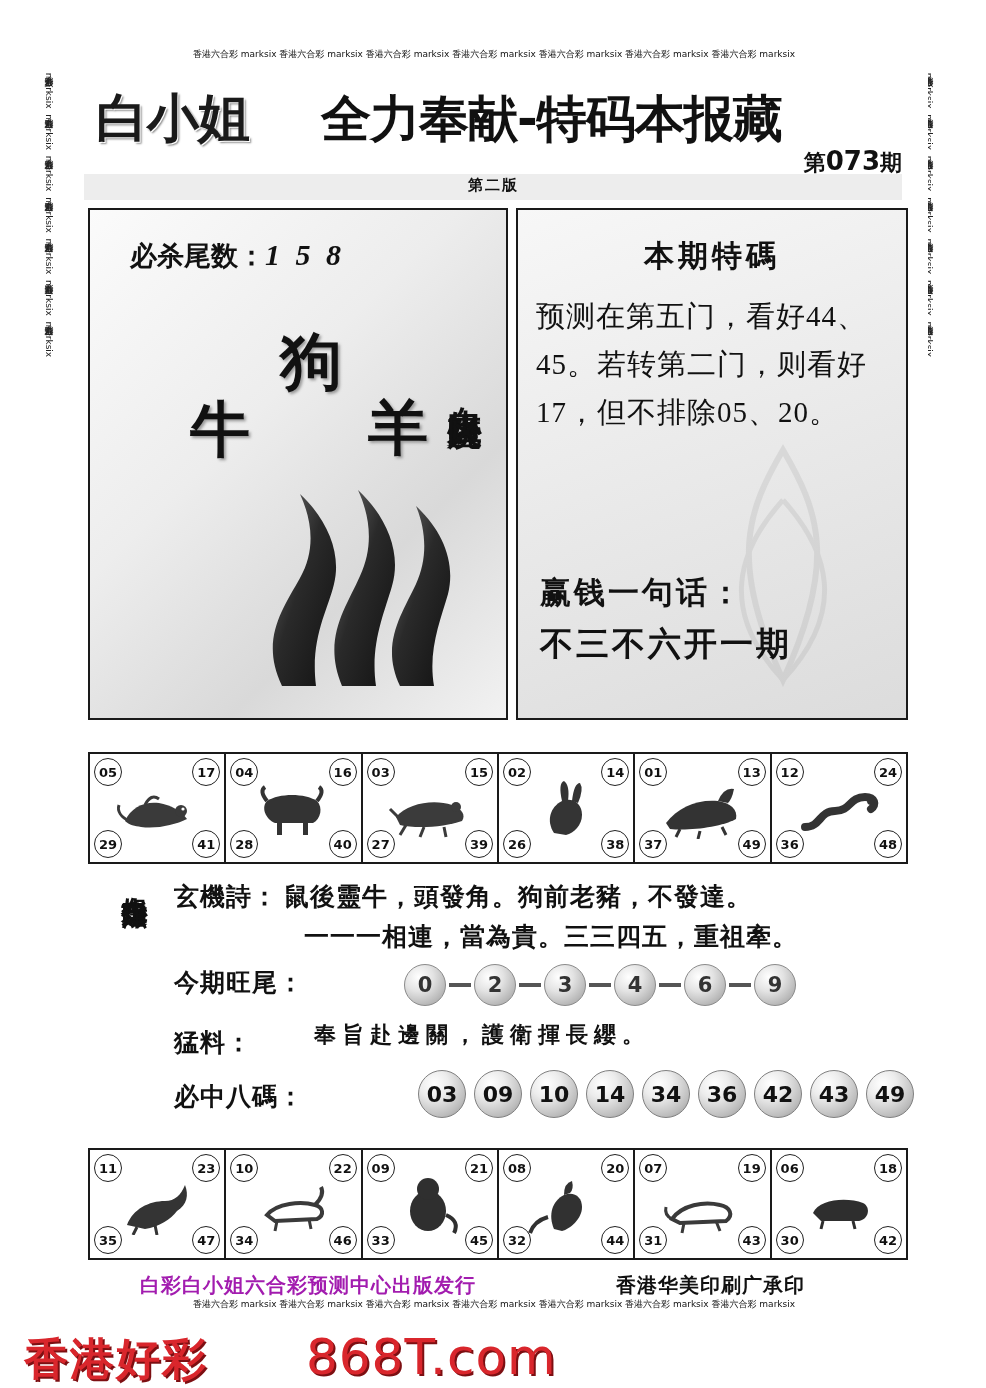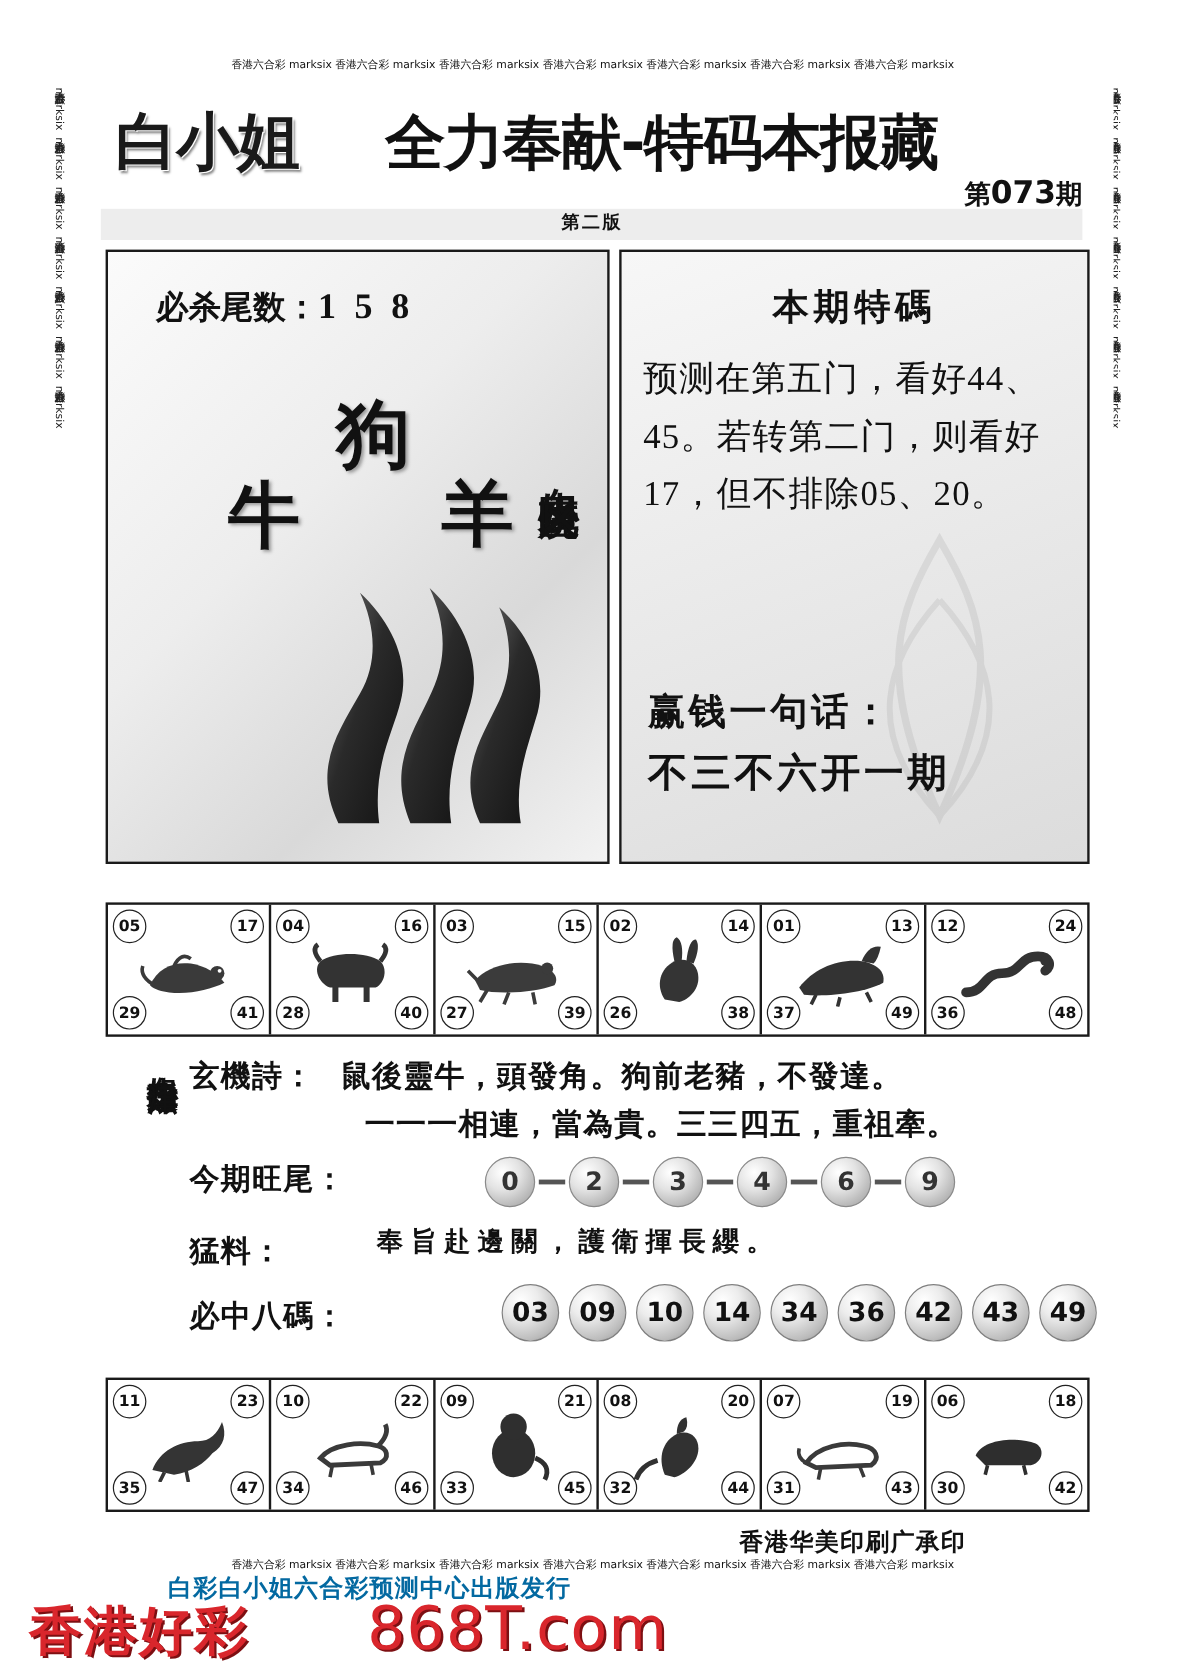--- a/index.html
+++ b/index.html
@@ -34,21 +34,21 @@
 
   
   .box{position:absolute;border:2px solid #1a1a1a;box-sizing:border-box;background:#f2f2f2;}
   #box-left{left:88px;top:208px;width:420px;height:512px;
      background:linear-gradient(135deg,#fbfbfb 0%,#ededed 40%,#d9d9d9 70%,#f2f2f2 100%);}
   #box-right{left:516px;top:208px;width:392px;height:512px;
      background:linear-gradient(160deg,#f7f7f7 0%,#e8e8e8 55%,#dcdcdc 100%);}
 
   .kill-line{position:absolute;font-size:27px;font-weight:bold;color:#111;font-family:"Liberation Serif",serif;}
   .kill-line .lbl{font-family:"DejaVu Sans",sans-serif;font-weight:bold;}
-  .kill-line .val{font-family:"Liberation Serif",serif;font-size:30px;letter-spacing:4px;}
+  .kill-line .val{font-style:italic;font-family:"Liberation Serif",serif;font-size:30px;letter-spacing:4px;}
   #kill1{left:40px;top:28px;}
   #kill2{left:40px;top:68px;}
 
   .zodiac{position:absolute;font-weight:bold;color:#111;font-family:"DejaVu Sans",sans-serif;
      text-shadow:2px 2px 3px #9a9a9a;}
   #z-dog{left:190px;top:110px;font-size:62px;}
   #z-ox{left:100px;top:180px;font-size:60px;}
   #z-goat{left:278px;top:178px;font-size:60px;}
 
   .flames{position:absolute;left:140px;top:250px;width:250px;height:230px;}
@@ -74,21 +74,21 @@
   .c-tl{left:4px;top:4px;}
   .c-tr{right:4px;top:4px;}
   .c-bl{left:4px;bottom:4px;}
   .c-br{right:4px;bottom:4px;}
   .animal-art{position:absolute;left:50%;top:50%;transform:translate(-50%,-50%);width:84px;height:62px;}
 
   
   #mid{position:absolute;left:88px;top:868px;width:820px;height:278px;background:#fff;}
   #mid-vert{position:absolute;left:6px;top:8px;width:58px;height:262px;font-size:26px;font-weight:bold;color:#111;
      writing-mode:vertical-rl;text-orientation:upright;line-height:34px;letter-spacing:1px;}
-  .mid-line{position:absolute;left:70px;font-size:25px;font-weight:bold;color:#111;font-family:"Liberation Serif",serif;letter-spacing:1px;}
+  .mid-line{position:absolute;left:86px;font-size:25px;font-weight:bold;color:#111;font-family:"Liberation Serif",serif;letter-spacing:1px;}
   #poem-label{top:12px;}
   #poem1{top:12px;left:196px;}
   #poem2{top:52px;left:216px;}
   #wt-label{top:98px;}
   #hot-label{top:158px;}
   #hot-text{top:152px;left:226px;font-size:22px;letter-spacing:6px;}
   #eight-label{top:212px;}
 
   .tail-row{position:absolute;left:316px;top:96px;display:flex;align-items:center;gap:0px;}
   .tball{width:40px;height:40px;border-radius:50%;
@@ -97,21 +97,21 @@
      font-size:21px;font-weight:bold;color:#333;}
   .dash{width:22px;height:4px;background:#555;margin:0 3px;}
 
   .eight-row{position:absolute;left:330px;top:202px;display:flex;gap:8px;}
   .bball{width:46px;height:46px;border-radius:50%;
      background:radial-gradient(circle at 33% 28%,#ffffff 0%,#ececec 32%,#bdbdbd 72%,#8f8f8f 100%);
      border:1px solid #7f7f7f;display:flex;align-items:center;justify-content:center;
      font-size:22px;font-weight:bold;color:#111;}
 
   
-  #foot-left{position:absolute;left:140px;top:1272px;font-size:20px;font-weight:bold;color:#0369a1;letter-spacing:1px;margin-top:38px;}
+  #foot-left{position:absolute;left:140px;top:1272px;font-size:20px;font-weight:bold;color:#a21caf;letter-spacing:1px;}
   #foot-right{position:absolute;left:616px;top:1272px;font-size:20px;font-weight:bold;color:#111;letter-spacing:1px;}
 
   #brand{position:absolute;left:18px;top:1328px;width:960px;height:58px;}
   #brand-cn{position:absolute;left:6px;top:2px;font-size:44px;font-weight:bold;color:#d9262c;letter-spacing:2px;
      text-shadow:2px 2px 0 #7d0f12;}
   #brand-en{position:absolute;left:288px;top:0px;font-size:50px;font-weight:normal;color:#d9262c;letter-spacing:1px;
      text-shadow:2px 2px 0 #7d0f12;}
 </style>
 </head>
 <body>

